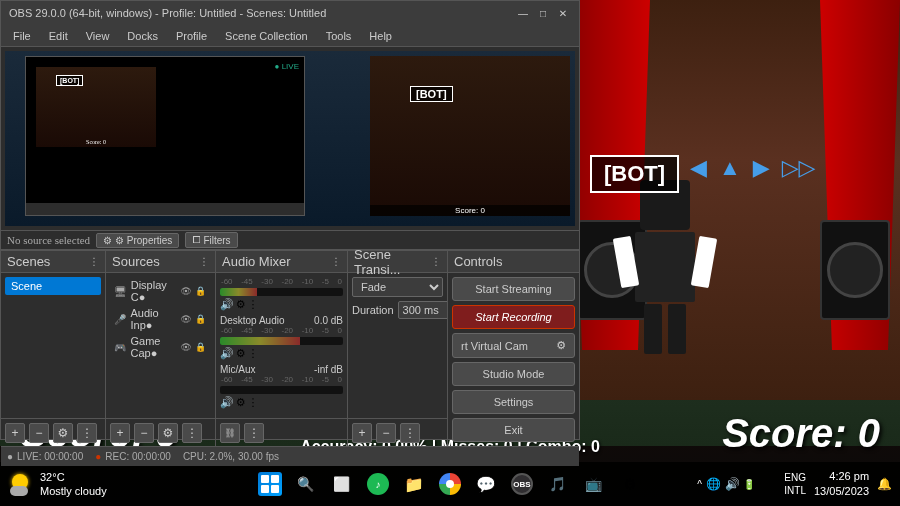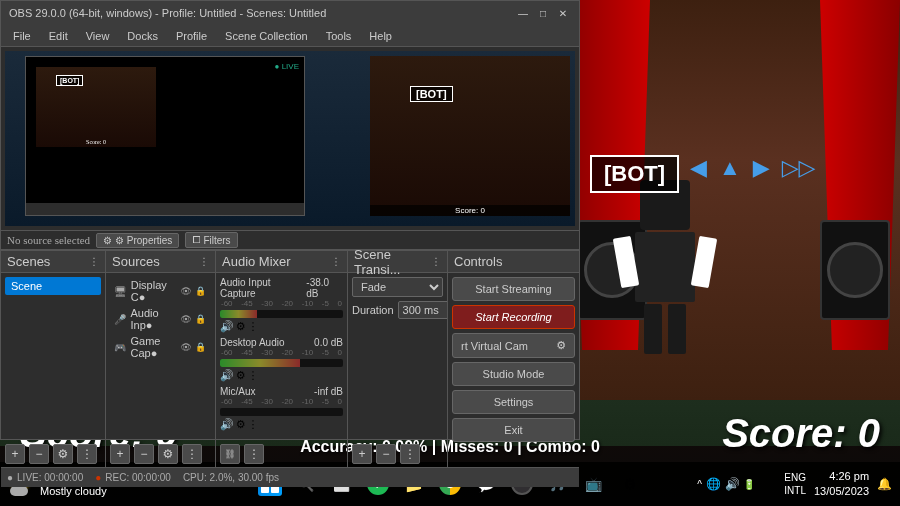--- a/index.html
+++ b/index.html
@@ -717,24 +717,20 @@
     </div>
 
     <div class="panel" style="max-width:145px;">
       <div class="panel-header">
         <span class="panel-title">Audio Mixer</span>
         <span style="color:#aaa;font-size:10px;cursor:pointer;">⋮</span>
       </div>
       <div class="panel-content">
 
         <div class="audio-item">
-          <div class="audio-label">
-            <span>Audio Input Capture</span>
-            <span class="vol-db">-38.0 dB</span>
-          </div>
           <div class="vol-scale">
             <span>-60</span>
               <span>-45</span>
               <span>-30</span>
               <span>-20</span>
               <span>-10</span>
               <span>-5</span>
               <span>0</span>
           </div>
           <div class="audio-bar-container">

